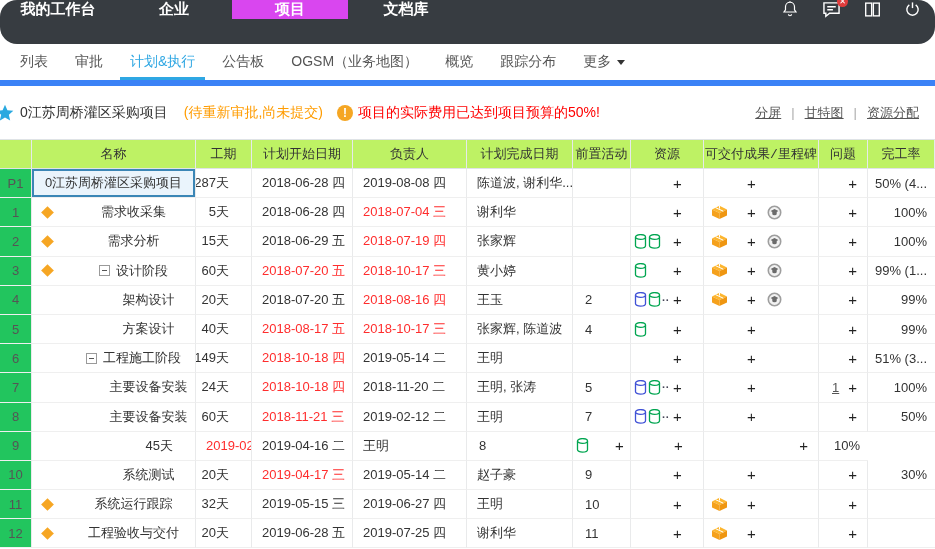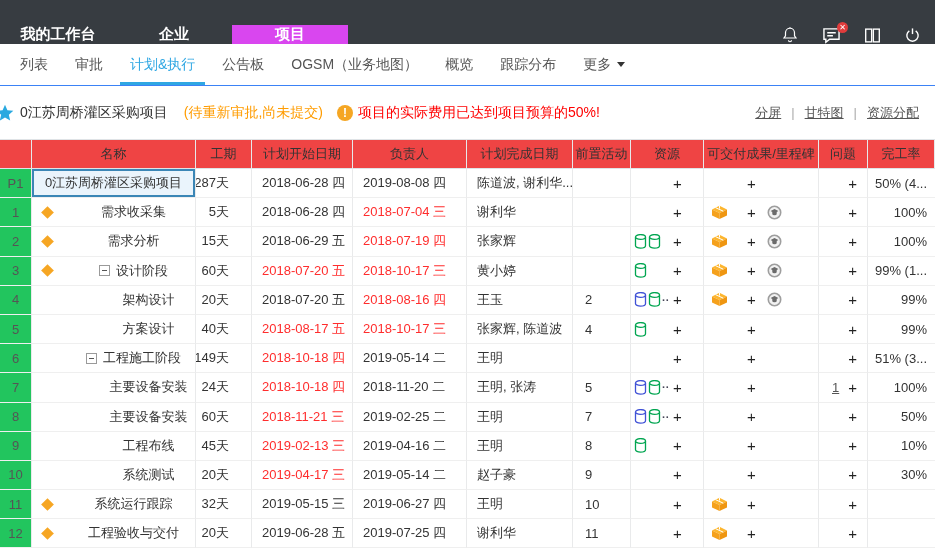--- a/index.html
+++ b/index.html
@@ -3,31 +3,31 @@
 <meta charset="utf-8">
 <style>
   * { box-sizing: border-box; margin: 0; padding: 0; }
   html,body { background:#fff; }
   .app {
     width: 935px; height: 549px; overflow: hidden; position: relative;
     background: #fff; font-family: "Liberation Sans", "DejaVu Sans", sans-serif;
     color:#333; cursor: default;
   }
   
-  .topnav { height:44px; background:#373c41; display:flex; align-items:flex-end; }
+  .topnav { height:44px; background:#373c41; display:flex; align-items:flex-start;border-radius:17px; }
   .nav-tab { width:116px; display:flex; align-items:center; justify-content:center;
     color:#fff; font-size:15px; font-weight:bold; cursor:pointer; }
   .nav-tab.active { background:#d946ef; }
   .nav-icons { margin-left:auto; display:flex; align-items:center; gap:23px; padding-right:14px; }
   .nav-icon { position:relative; display:flex; align-items:center; cursor:pointer; }
   .badge { position:absolute; top:-5px; right:-7px; width:11px; height:11px; border-radius:50%;
     background:#e03c3c; color:#fff; font-size:8px; line-height:11px; text-align:center; font-weight:bold; }
   
   .subnav { height:42px; display:flex; align-items:stretch; padding-left:20px; gap:27px;
-    border-bottom:1px solid #3b82f6; font-size:14px; color:#555; background:#fff; }
+    border-bottom:6px solid #3b82f6; font-size:14px; color:#555; background:#fff; }
   .subtab { position:relative; display:flex; align-items:center; cursor:pointer; white-space:nowrap; }
   .subtab.active { color:#2fa7e3; }
   .subtab.active::after { content:''; position:absolute; left:-10px; right:-10px; bottom:0;
     height:3px; background:#2fa7e3; }
   .caret { width:0; height:0; border-left:4px solid transparent; border-right:4px solid transparent;
     border-top:5px solid #333; margin-left:6px; }
   
   .alertbar { height:53px; display:flex; align-items:center; padding-right:16px; overflow:hidden;
     background:#fff; font-size:14px; }
   .alert-star { margin-left:-5px; flex:none; display:flex; }
@@ -39,22 +39,22 @@
   .alert-warning { margin-left:5px; color:#ff0000; }
   .alert-links { margin-left:auto; display:flex; align-items:center; gap:10px; font-size:13px; color:#555; }
   .alert-link { text-decoration:underline; cursor:pointer; }
   .alert-sep { color:#aaa; }
   
   .plan-table { border-top:1px solid #dfe3e6; }
   .trow { display:grid; grid-template-columns:32px 164px 56px 101px 114px 106px 58px 73px 115px 49px 67px; }
   .cell { height:29.2px; display:flex; align-items:center; font-size:13px; color:#333;
     border-right:1px solid #e9eaeb; border-bottom:1px solid #efefef; overflow:hidden; white-space:nowrap; }
   .cell:last-child { border-right:none; }
-  .hrow .cell { height:29px; background:#ef4444; justify-content:center; color:#333;
-    border-bottom:1px solid #dfe3e6; border-right:1px solid #e6e9eb; }
+  .hrow .cell { height:29px; background:#bef264; justify-content:center; color:#333;
+    border-bottom:1px solid #dfe3e6; border-right:1px solid #e6e9eb;font-family:Liberation Mono, monospace; }
   .rownum { justify-content:center; background:#22c55e; color:#555; }
   .red { color:#ff2d2d; }
   .name-cell { position:relative; }
   .name-cell.sel { background:#eaf4fc; box-shadow:inset 0 0 0 2px #3b86b6; }
   .diamond { position:absolute; left:11px; top:50%; width:9px; height:9px; margin-top:-4.5px;
     background:#f6a623; transform:rotate(45deg); }
   .name-inner { flex:1; display:flex; align-items:center; justify-content:center; gap:6px; overflow:hidden; }
   .lvl1 .name-inner { margin-left:40px; }
   .lvl2 .name-inner { margin-left:70px; }
   .collapse-box { flex:none; width:11px; height:11px; border:1px solid #9a9a9a; position:relative; background:#fff; cursor:pointer; }
@@ -84,20 +84,23 @@
   <div class="topnav">
     <div class="nav-tab">
         <span>我的工作台</span>
       </div>
     <div class="nav-tab">
         <span>企业</span>
       </div>
     <div class="nav-tab active">
         <span>项目</span>
       </div>
+    <div class="nav-tab">
+        <span>文档库</span>
+      </div>
     <div class="nav-icons">
       <span class="nav-icon">
         <svg width="18" height="18" viewBox="0 0 24 24" fill="none" stroke="#fff" stroke-width="1.6">
             <path d="M12 3 a6 6 0 0 0 -6 6 v4 l-2 3 h16 l-2 -3 V9 a6 6 0 0 0 -6 -6 z"></path>
             <path d="M10 19 a2 2 0 0 0 4 0"></path>
             <path d="M12 1.6 v1.4"></path>
           </svg>
       </span>
       <span class="nav-icon">
         <svg width="19" height="17" viewBox="0 0 20 18" fill="none" stroke="#fff" stroke-width="1.5">
@@ -509,21 +512,21 @@
       </div>
       <div class="trow">
         <div class="cell rownum">8</div>
         <div class="cell name-cell lvl2">
           <div class="name-inner">
             <div class="">主要设备安装</div>
           </div>
         </div>
         <div class="cell dur-cell">60天</div>
         <div class="cell date-cell red">2018-11-21 三</div>
-        <div class="cell date-cell">2019-02-25 二</div>
+        <div class="cell date-cell">2019-02-12 二</div>
         <div class="cell owner-cell">王明</div>
         <div class="cell pred-cell">7</div>
         <div class="cell res-cell">
           <div class="res-icons">
             <div class="cyl">
               <svg width="13" height="15" viewBox="0 0 13 15">
                 <path d="M1.5 3 v8.7 a5 2.4 0 0 0 10 0 V3" fill="#fff" stroke="#3f51d6" stroke-width="1.3"></path>
                 <ellipse cx="6.5" cy="3" rx="5" ry="2.4" fill="#fff" stroke="#3f51d6" stroke-width="1.3"></ellipse>
               </svg>
             </div>
@@ -541,25 +544,20 @@
           <div class="box-slot"></div>
           <div class="plus">+</div>
         </div>
         <div class="cell issue-cell">
           <div class="plus">+</div>
         </div>
         <div class="cell comp-cell">50%</div>
       </div>
       <div class="trow">
         <div class="cell rownum">9</div>
-        <div class="cell name-cell lvl2">
-          <div class="name-inner">
-            <div class="">工程布线</div>
-          </div>
-        </div>
         <div class="cell dur-cell">45天</div>
         <div class="cell date-cell red">2019-02-13 三</div>
         <div class="cell date-cell">2019-04-16 二</div>
         <div class="cell owner-cell">王明</div>
         <div class="cell pred-cell">8</div>
         <div class="cell res-cell">
           <div class="res-icons">
             <div class="cyl">
               <svg width="13" height="15" viewBox="0 0 13 15">
                 <path d="M1.5 3 v8.7 a5 2.4 0 0 0 10 0 V3" fill="#fff" stroke="#00a550" stroke-width="1.3"></path>

